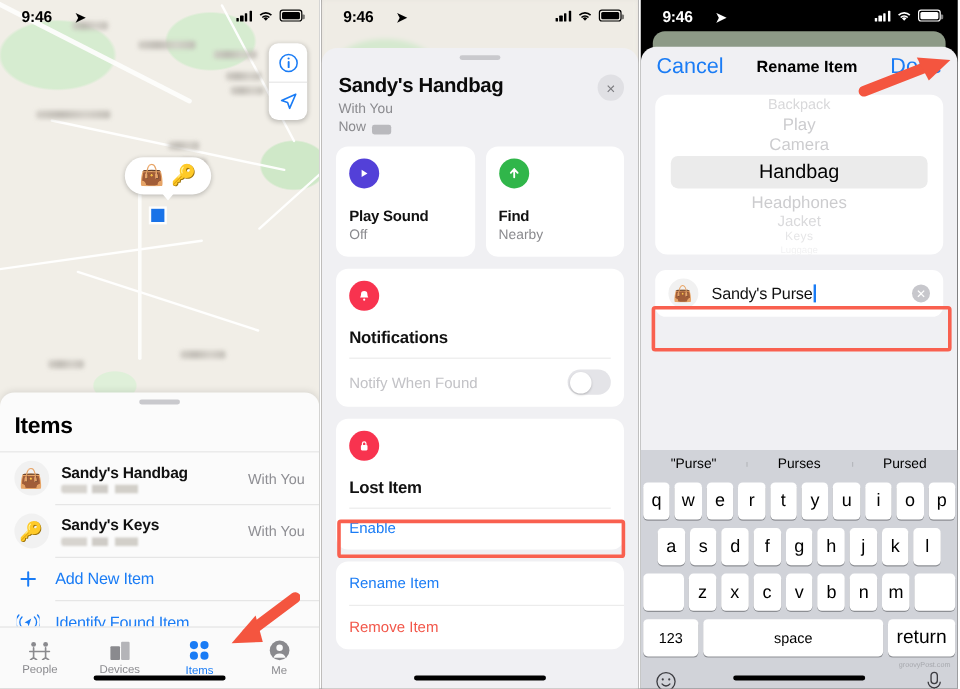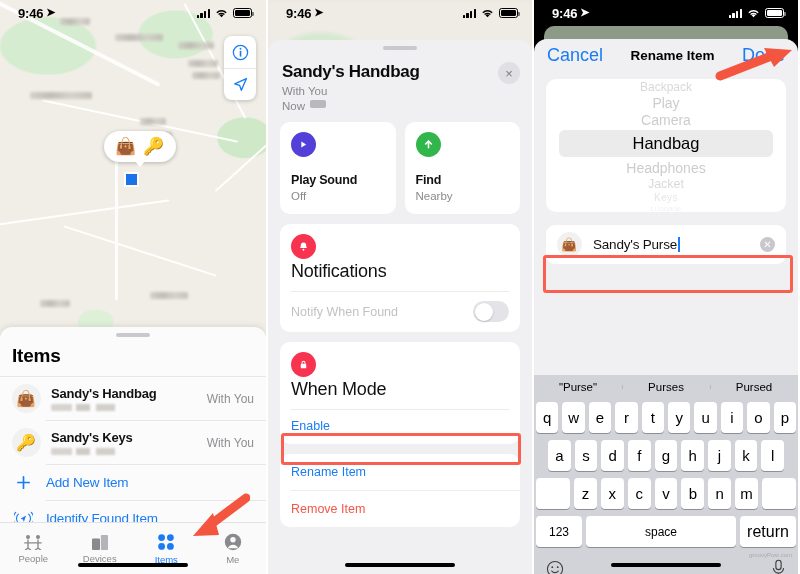--- a/index.html
+++ b/index.html
@@ -25,21 +25,21 @@
   .phone + .phone { border-left: 2px solid #ffffff; }
 
   
   .statusbar {
     position: absolute; top: 0; left: 0; right: 0; height: 26px;
     display: flex; align-items: center; justify-content: space-between;
     padding: 0 14px 0 18px;
     z-index: 40;
     font-size: 13px; font-weight: bold;
   }
-  .sb-time { display: flex; align-items: flex-start; gap: 3px; letter-spacing: -0.2px; }
+  .sb-time { display: flex; align-items: flex-end; gap: 19px; letter-spacing: -0.2px; }
   .sb-loc { font-size: 11px; transform: rotate(0deg); }
   .sb-right { display: flex; align-items: center; gap: 4px; }
   .bars { display: flex; align-items: flex-end; gap: 1.2px; height: 9px; }
   .bars i { width: 2.4px; background: currentColor; border-radius: .5px; display: block; }
   .bars i:nth-child(1){height:3px}.bars i:nth-child(2){height:5px}
   .bars i:nth-child(3){height:7px}.bars i:nth-child(4){height:9px}
   .batt { width: 19px; height: 10px; border: 1.2px solid currentColor; border-radius: 2.6px;
           position: relative; }
   .batt::before { content:""; position:absolute; inset:1px; background:currentColor; border-radius:1.3px; }
   .batt::after { content:""; position:absolute; right:-3px; top:3px; width:1.6px;height:4px;
@@ -141,37 +141,37 @@
       #efece5;
     filter: blur(2px);
   }
   .sheet2 {
     position:absolute;left:0;right:0;top:40px;bottom:0;
     background:#f0f0f3; border-radius:13px 13px 0 0; z-index:20;
   }
   .s2-head { padding:12px 14px 0; position:relative; }
   .s2-title { font-size:17px;font-weight:bold;color:#0a0a0a;letter-spacing:-.3px;}
   .s2-sub { font-size:11.5px;color:#8a8a8e;margin-top:3px;}
-  .s2-now { font-size:11.5px;color:#8a8a8e;margin-top:3px;display:flex;align-items:flex-start;gap:5px;}
+  .s2-now { font-size:11.5px;color:#8a8a8e;margin-top:3px;display:flex;align-items:flex-end;gap:5px;}
   .mini-batt { width:16px;height:8px;border-radius:2px;background:#b9b9bd; }
   .s2-close {
     position:absolute; right:12px; top:12px; width:22px;height:22px;border-radius:50%;
     background:#e0e0e4; color:#7c7c80; display:flex;align-items:center;justify-content:center;
     font-size:13px;
   }
   .card-row { display:flex; gap:9px; padding:10px 12px 0; }
   .card {
     flex:1; background:#fff; border-radius:10px; padding:10px 11px 12px; min-height:80px;
   }
   .badge { width:25px;height:25px;border-radius:50%;display:flex;align-items:center;justify-content:center;
            color:#fff; font-size:12px; }
   .card-t { font-size:12.5px;font-weight:bold;color:#111;margin-top:16px; letter-spacing:-.2px;}
   .card-s { font-size:11.5px;color:#8a8a8e;margin-top:3px;}
   .block { background:#fff;border-radius:10px;margin:10px 12px 0;padding:10px 11px 0; }
-  .block-t { font-size:18px;font-weight:normal;color:#111;margin-top:2px;padding-bottom:9px; letter-spacing:-.2px;}
+  .block-t { font-size:14px;font-weight:bold;color:#111;margin-top:14px;padding-bottom:9px; letter-spacing:-.2px;}
   .blk-line { height:1px;background:#ececec; }
   .toggle-row { display:flex;align-items:center;justify-content:space-between;padding:9px 0 10px; }
   .toggle-lab { font-size:12.5px;color:#c2c2c6; }
   .switch { width:36px;height:21px;border-radius:11px;background:#e4e4e8;position:relative; }
   .switch::after{content:"";position:absolute;left:1.5px;top:1.5px;width:18px;height:18px;border-radius:50%;
                  background:#fff;box-shadow:0 1px 2px rgba(0,0,0,.2);}
   .blk-link { font-size:12.5px;color:#1a7cf5;padding:9px 0 11px; }
   .actions { background:#fff;border-radius:10px;margin:10px 12px 0;overflow:hidden; }
   .act { font-size:12.5px;padding:11px 11px; color:#1a7cf5; }
   .act.danger { color:#f2574a; }
@@ -465,21 +465,21 @@
         </div>
       </div>
 
       <div class="block">
         <div class="badge" style="background:#f8334f">
           <svg width="11" height="11" viewBox="0 0 12 12">
               <rect x="3" y="5.2" width="6" height="5" rx="1" fill="#fff"></rect>
               <path d="M4.4 5.2V4a1.6 1.6 0 013.2 0v1.2" fill="none" stroke="#fff" stroke-width="1.1"></path>
             </svg>
         </div>
-        <div class="block-t">When Mode</div>
+        <div class="block-t">Lost Item</div>
         <div class="blk-line"></div>
         <div class="blk-link">Enable</div>
       </div>
 
       <div class="actions">
         <div class="act">Rename Item</div>
         <div class="act-div"></div>
         <div class="act danger">Remove Item</div>
       </div>
     </div>

